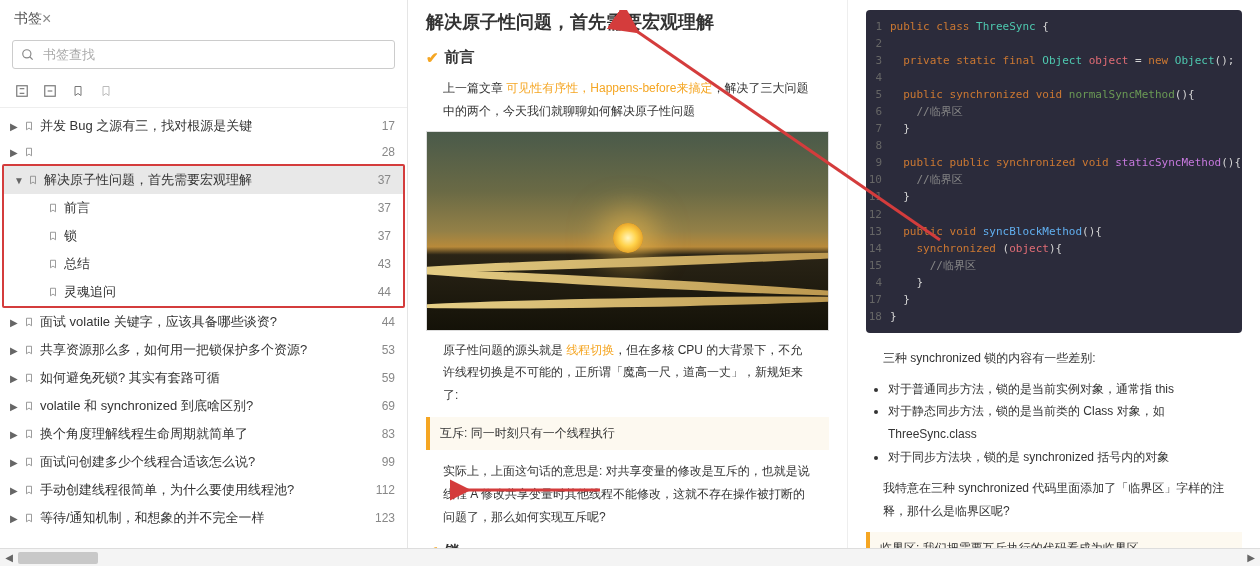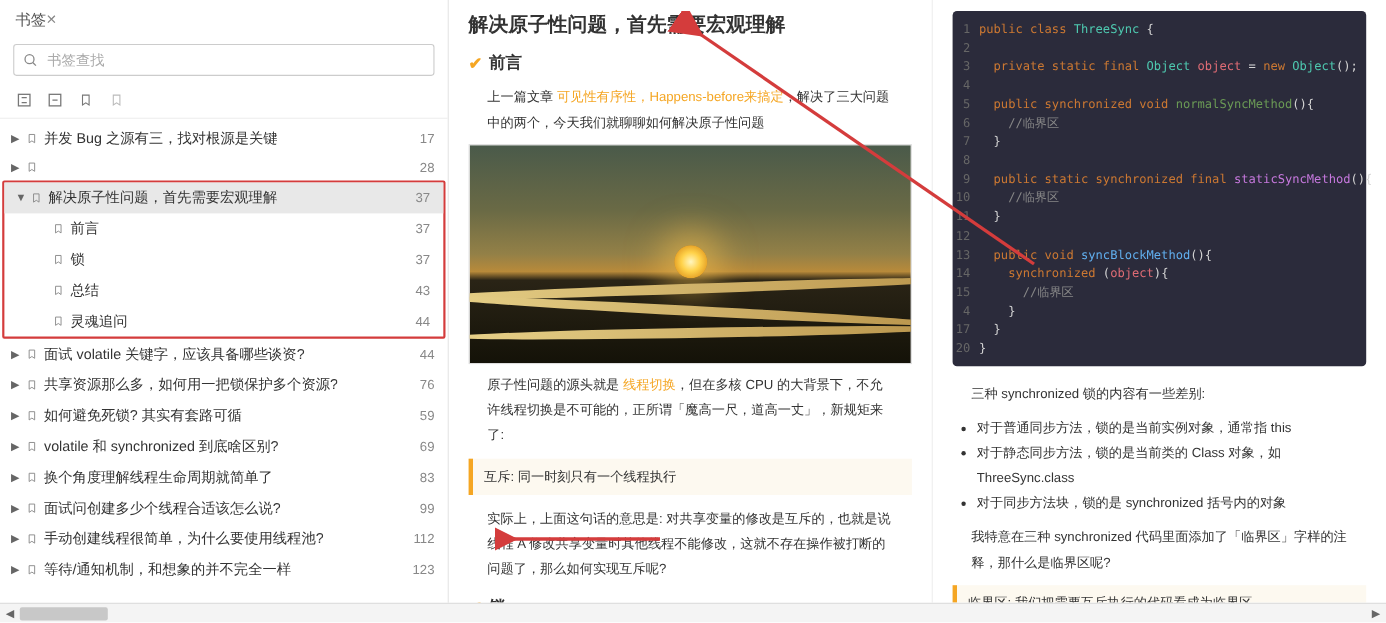--- a/index.html
+++ b/index.html
@@ -208,21 +208,21 @@
         <div class="o-item">
           <div class="left">
             <span class="arrow">▶</span>
             <span class="bm">
               <svg width="10" height="12" viewBox="0 0 24 24" fill="none" stroke="#888" stroke-width="2">
                 <path d="M6 3h12v18l-6-4-6 4z"></path>
               </svg>
             </span>
             <span class="lbl">共享资源那么多，如何用一把锁保护多个资源?</span>
           </div>
-          <span class="pg">76</span>
+          <span class="pg">53</span>
         </div>
         <div class="o-item">
           <div class="left">
             <span class="arrow">▶</span>
             <span class="bm">
               <svg width="10" height="12" viewBox="0 0 24 24" fill="none" stroke="#888" stroke-width="2">
                 <path d="M6 3h12v18l-6-4-6 4z"></path>
               </svg>
             </span>
             <span class="lbl">如何避免死锁? 其实有套路可循</span>
@@ -346,21 +346,21 @@
           <div class="code-line">
             <span class="ln">7</span>
             <span class="cd"><span class="brace">  }</span></span>
           </div>
           <div class="code-line">
             <span class="ln">8</span>
             <span class="cd"></span>
           </div>
           <div class="code-line">
             <span class="ln">9</span>
-            <span class="cd"><span class="kw">  public static synchronized final </span><span class="mth-p">staticSyncMethod</span><span class="brace">(){</span></span>
+            <span class="cd"><span class="kw">  public public synchronized void </span><span class="mth-p">staticSyncMethod</span><span class="brace">(){</span></span>
           </div>
           <div class="code-line">
             <span class="ln">10</span>
             <span class="cd"><span class="cmt">    //临界区</span></span>
           </div>
           <div class="code-line">
             <span class="ln">11</span>
             <span class="cd"><span class="brace">  }</span></span>
           </div>
           <div class="code-line">
@@ -381,21 +381,21 @@
           </div>
           <div class="code-line">
             <span class="ln">4</span>
             <span class="cd"><span class="brace">    }</span></span>
           </div>
           <div class="code-line">
             <span class="ln">17</span>
             <span class="cd"><span class="brace">  }</span></span>
           </div>
           <div class="code-line">
-            <span class="ln">20</span>
+            <span class="ln">18</span>
             <span class="cd"><span class="brace">}</span></span>
           </div>
         </div>
       <p style="margin-top:14px">三种 synchronized 锁的内容有一些差别:</p>
       <ul class="bullets" id="bullets">
           <li>对于普通同步方法，锁的是当前实例对象，通常指 this</li>
           <li>对于静态同步方法，锁的是当前类的 Class 对象，如 ThreeSync.class</li>
           <li>对于同步方法块，锁的是 synchronized 括号内的对象</li>
         </ul>
       <p>我特意在三种 synchronized 代码里面添加了「临界区」字样的注释，那什么是临界区呢?</p>

